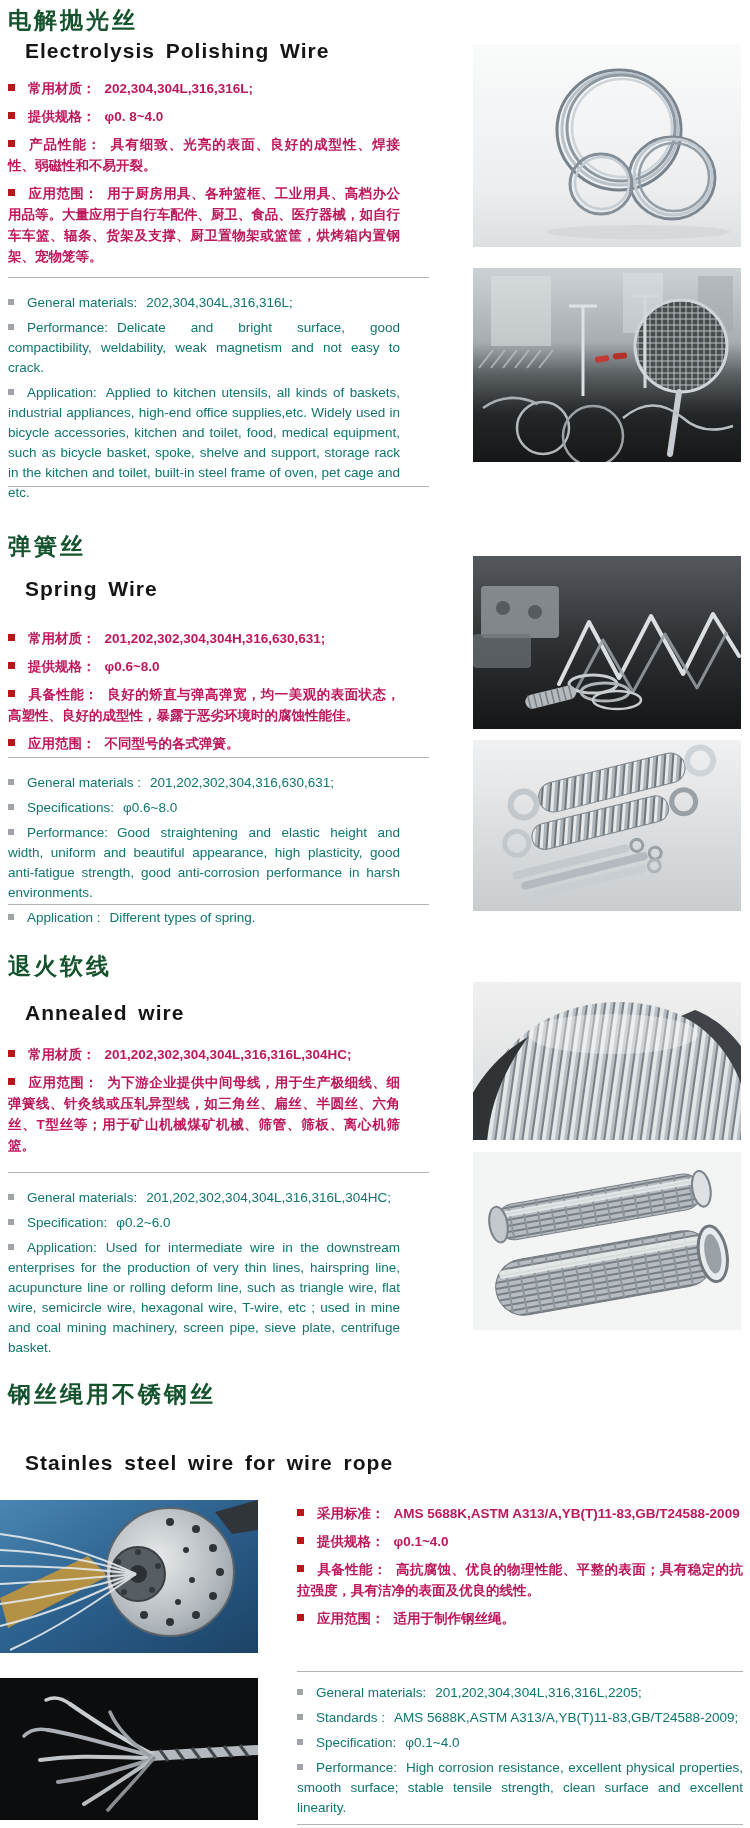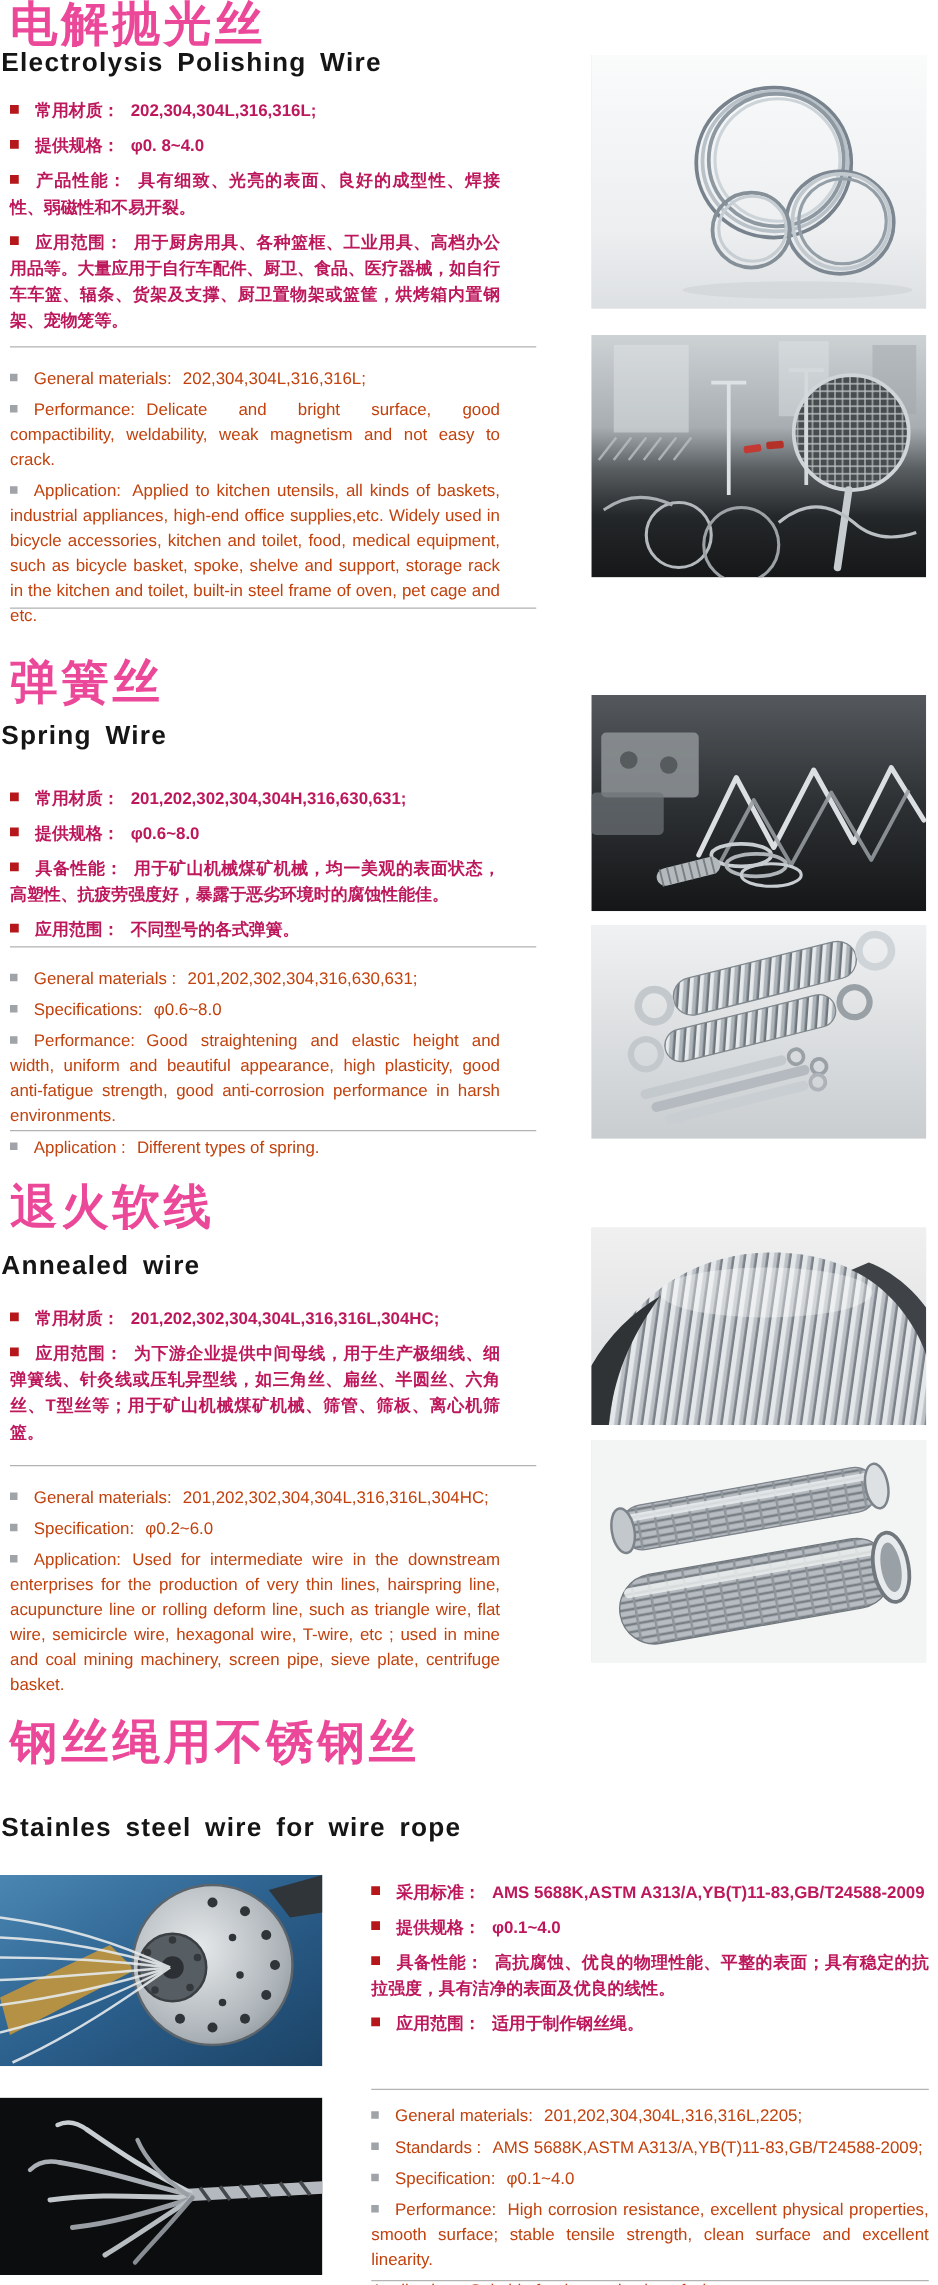--- a/index.html
+++ b/index.html
@@ -1,26 +1,26 @@
 <!DOCTYPE html>
 <html><head>
 <meta charset="utf-8">
 <style>
   html,body{margin:0;padding:0;background:#ffffff;}
   .page{position:relative;width:750px;height:1828px;background:#ffffff;overflow:hidden;
         font-family:"Liberation Sans","DejaVu Sans",sans-serif;}
-  .cn-title{position:absolute;left:8px;margin:0;font-size:38px;font-weight:bold;
-            color:#ec4899;letter-spacing:3px;line-height:36px;}
-  .en-title{position:absolute;left:1px;margin:0;font-size:21px;font-weight:bold;
+  .cn-title{position:absolute;left:8px;margin:0;font-size:23px;font-weight:bold;
+            color:#14532d;letter-spacing:3px;line-height:36px;}
+  .en-title{position:absolute;left:25px;margin:0;font-size:21px;font-weight:bold;
             color:#151515;letter-spacing:1px;word-spacing:4px;line-height:26px;}
   .col{position:absolute;left:8px;width:392px;}
   .col-right{position:absolute;left:297px;width:446px;}
   .cn-list p{margin:0 0 7px 0;font-size:13.5px;line-height:21px;color:#be185d;
              font-weight:bold;text-align:justify;}
-  .en-list p{margin:0 0 5px 0;font-size:13.5px;line-height:20px;color:#c2410c;
+  .en-list p{margin:0 0 5px 0;font-size:13.5px;line-height:20px;color:#0f766e;
              text-align:justify;}
   .sq{display:inline-block;width:7px;height:7px;margin-right:13px;background:#b5171a;
       vertical-align:2px;}
   .en-list .sq{width:6px;height:6px;background:#a0a4a8;}
   .val{margin-left:9px;}
   .divider{position:absolute;height:1px;background:#b3b3b3;}
   .photo{position:absolute;overflow:hidden;background:#e9ebec;}
   .photo svg{display:block;}
 </style>
 </head>
@@ -105,21 +105,21 @@
   </div>
 
   <div class="divider" style="top:486px;left:8px;width:421px"></div>
 
   <h1 class="cn-title" style="top:528px">弹簧丝</h1>
   <h2 class="en-title" style="top:576px">Spring Wire</h2>
 
   <div class="col cn-list" style="top:628px">
     <p><span class="sq"></span><span class="lbl">常用材质：</span><span class="val">201,202,302,304,304H,316,630,631;</span></p>
     <p><span class="sq"></span><span class="lbl">提供规格：</span><span class="val">φ0.6~8.0</span></p>
-    <p><span class="sq"></span><span class="lbl">具备性能：</span><span class="val">用于矿山机械煤矿机械，均一美观的表面状态，高塑性、抗疲劳强度好，暴露于恶劣环境时的腐蚀性能佳。</span></p>
+    <p><span class="sq"></span><span class="lbl">具备性能：</span><span class="val">良好的矫直与弹高弹宽，均一美观的表面状态，高塑性、良好的成型性，暴露于恶劣环境时的腐蚀性能佳。</span></p>
     <p><span class="sq"></span><span class="lbl">应用范围：</span><span class="val">不同型号的各式弹簧。</span></p>
   </div>
 
   <div class="divider" style="top:757px;left:8px;width:421px"></div>
 
   <div class="col en-list" style="top:773px">
     <p><span class="sq"></span><span class="lbl">General materials :</span><span class="val">201,202,302,304,316,630,631;</span></p>
     <p><span class="sq"></span><span class="lbl">Specifications:</span><span class="val">φ0.6~8.0</span></p>
     <p><span class="sq"></span><span class="lbl">Performance:</span><span class="val">Good straightening and elastic height and width, uniform and beautiful appearance, high plasticity, good anti-fatigue strength, good anti-corrosion performance in harsh environments.</span></p>
     <p><span class="sq"></span><span class="lbl">Application :</span><span class="val">Different types of spring.</span></p>

